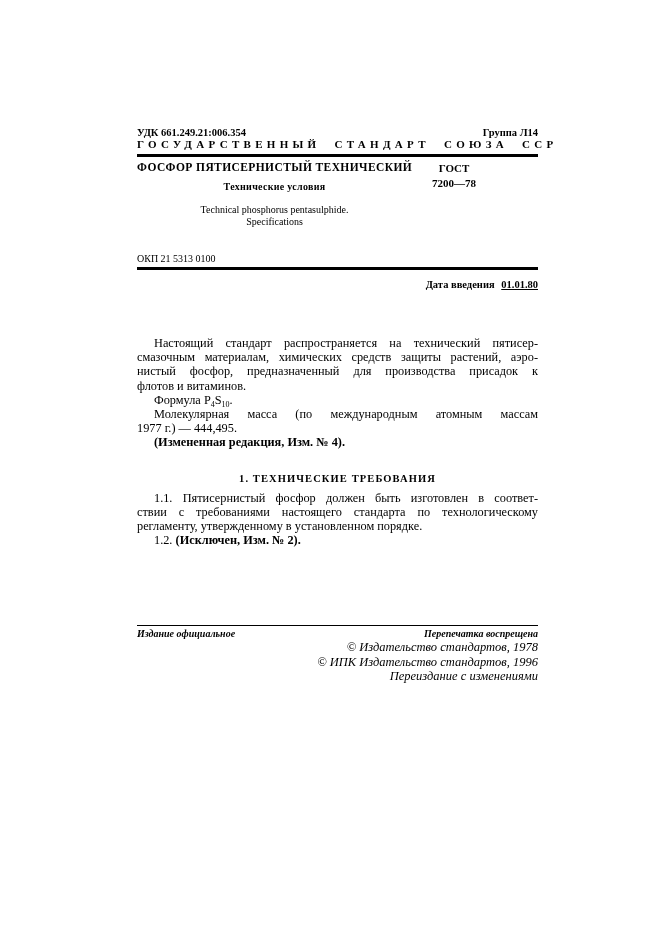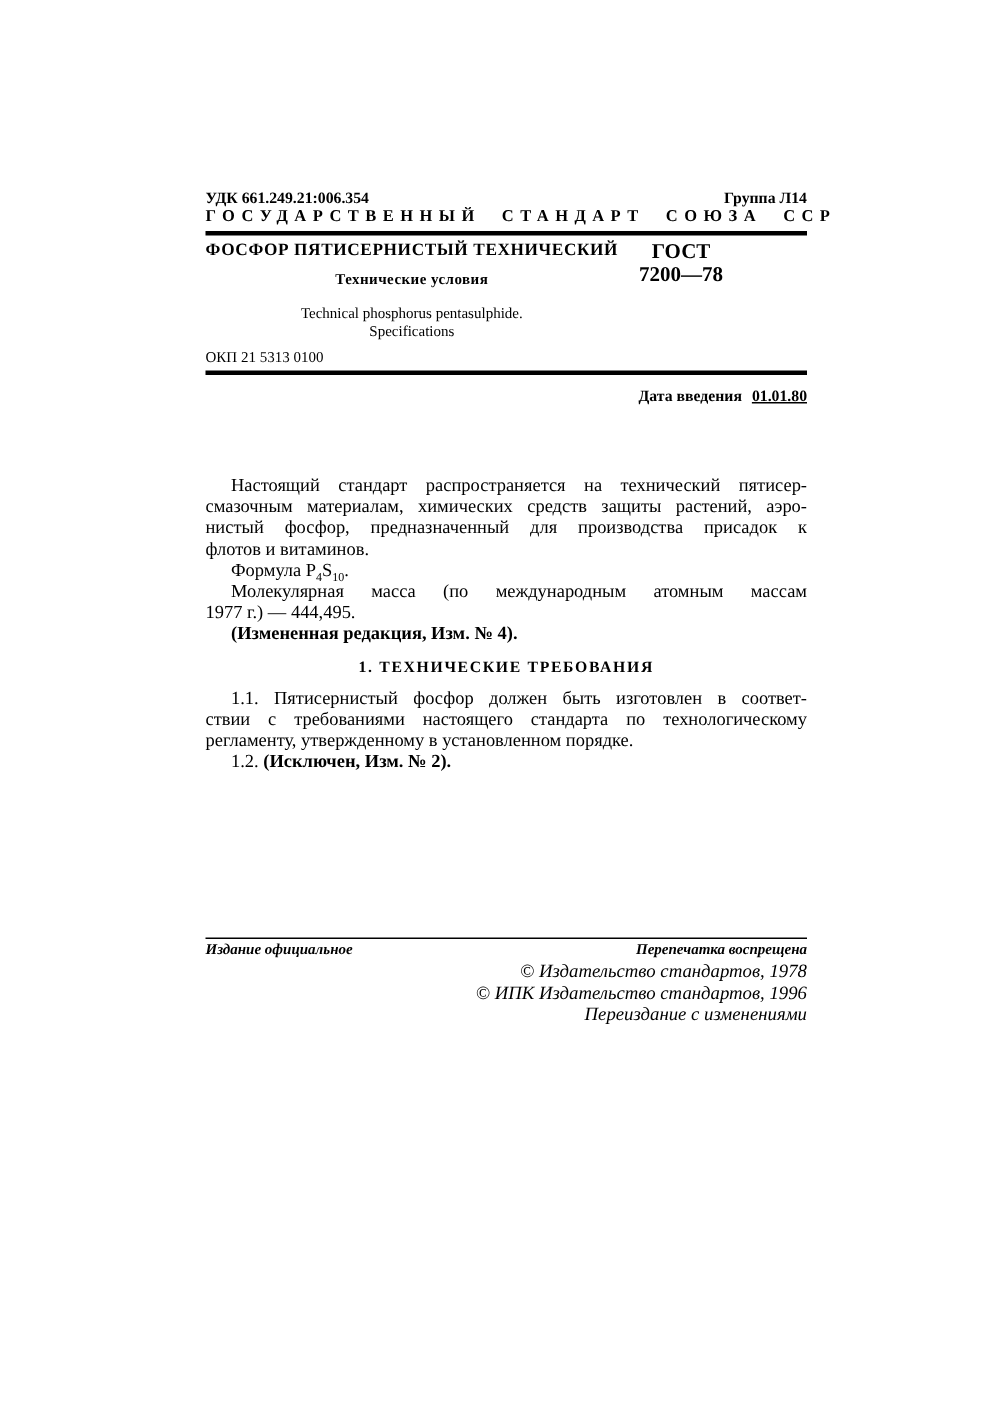--- a/index.html
+++ b/index.html
@@ -68,25 +68,25 @@
     margin-top: 12px;
     font-size: 10px;
     line-height: 11.5px;
   }
   .gost-block {
     width: 105px;
     padding-right: 42px;
     box-sizing: content-box;
     text-align: center;
     font-weight: bold;
-    font-size: 14px;
+    font-size: 11px;
     line-height: 15px;
   }
   .okp {
-    margin-top: 6px;
+    margin-top: 26px;
     font-size: 10px;
   }
   .rule-thick2 {
     margin-top: 3px;
     height: 3px;
     background: #000000;
   }
   .date-row {
     margin-top: 9px;
     text-align: right;
@@ -113,21 +113,21 @@
     text-align: left;
     white-space: nowrap;
   }
   .indent { text-indent: 17px; }
   .bold { font-weight: bold; }
   sub.chem {
     font-size: 8px;
     line-height: 0;
   }
   .section-heading {
-    margin-top: 9px;
+    margin-top: 22px;
     text-align: center;
     font-size: 10.5px;
     font-weight: bold;
     letter-spacing: 1.1px;
     white-space: nowrap;
   }
   .after-heading { margin-top: 5px; }
 
   
   .footer {

